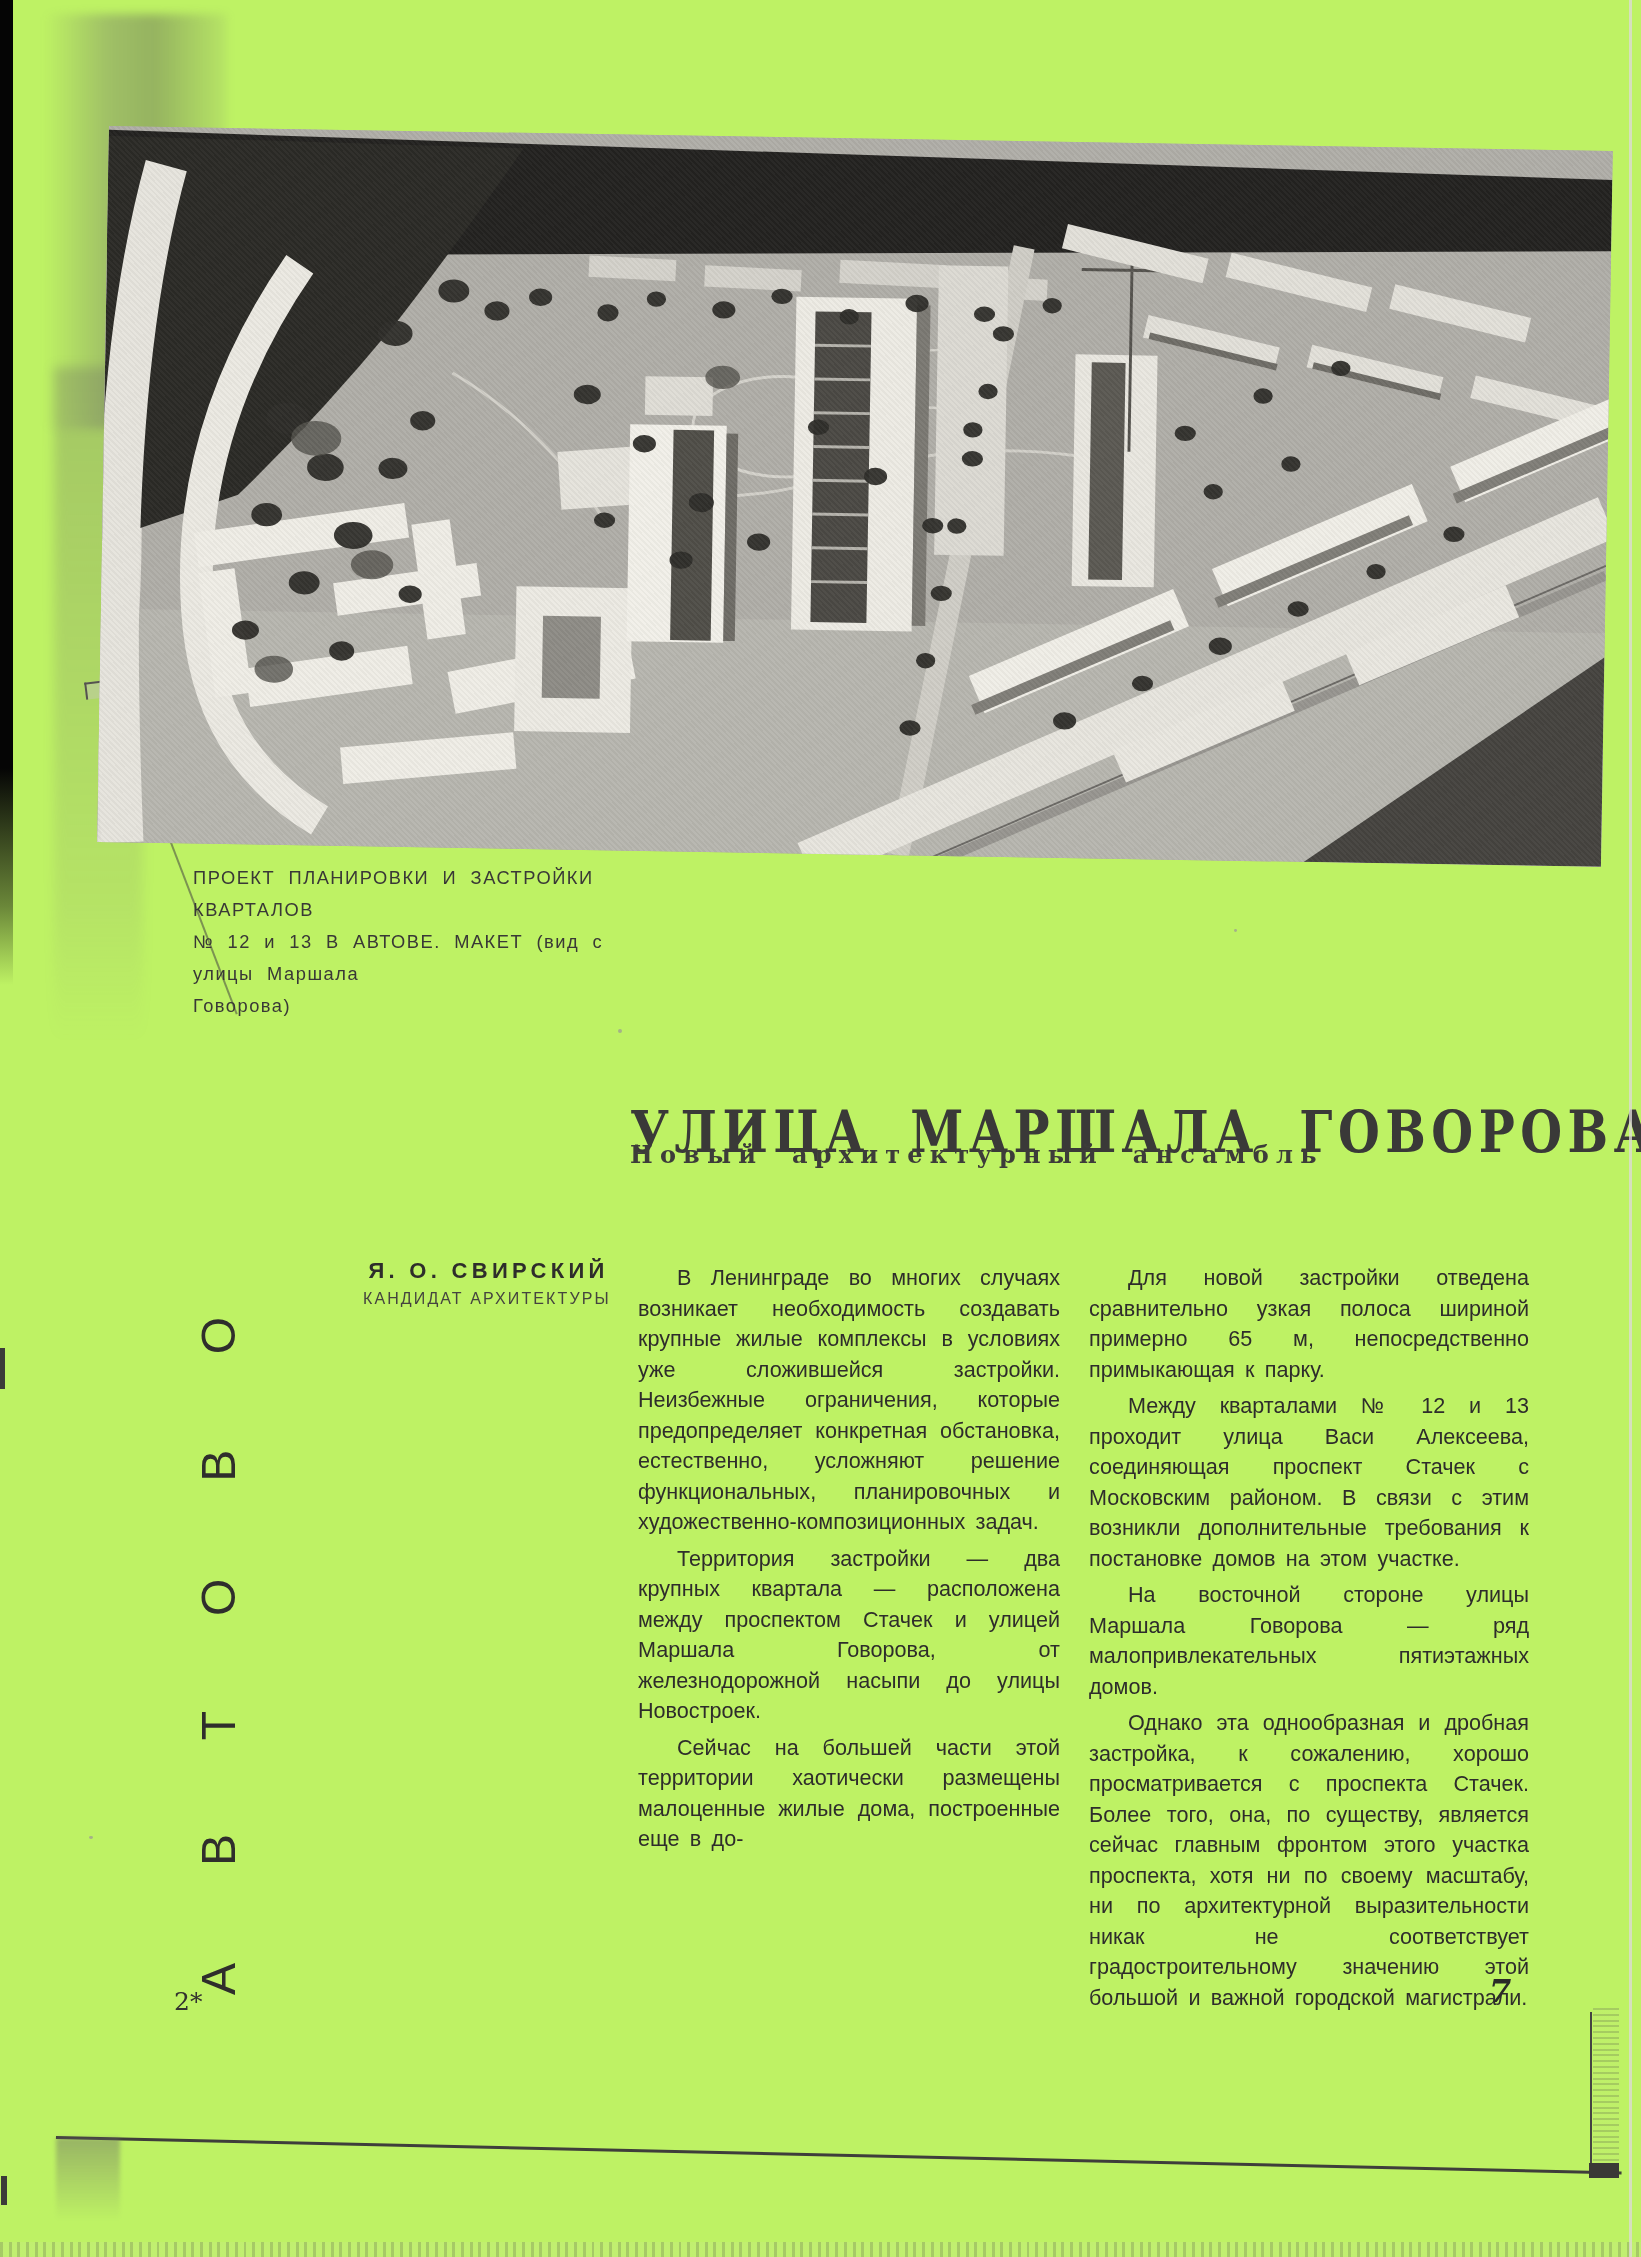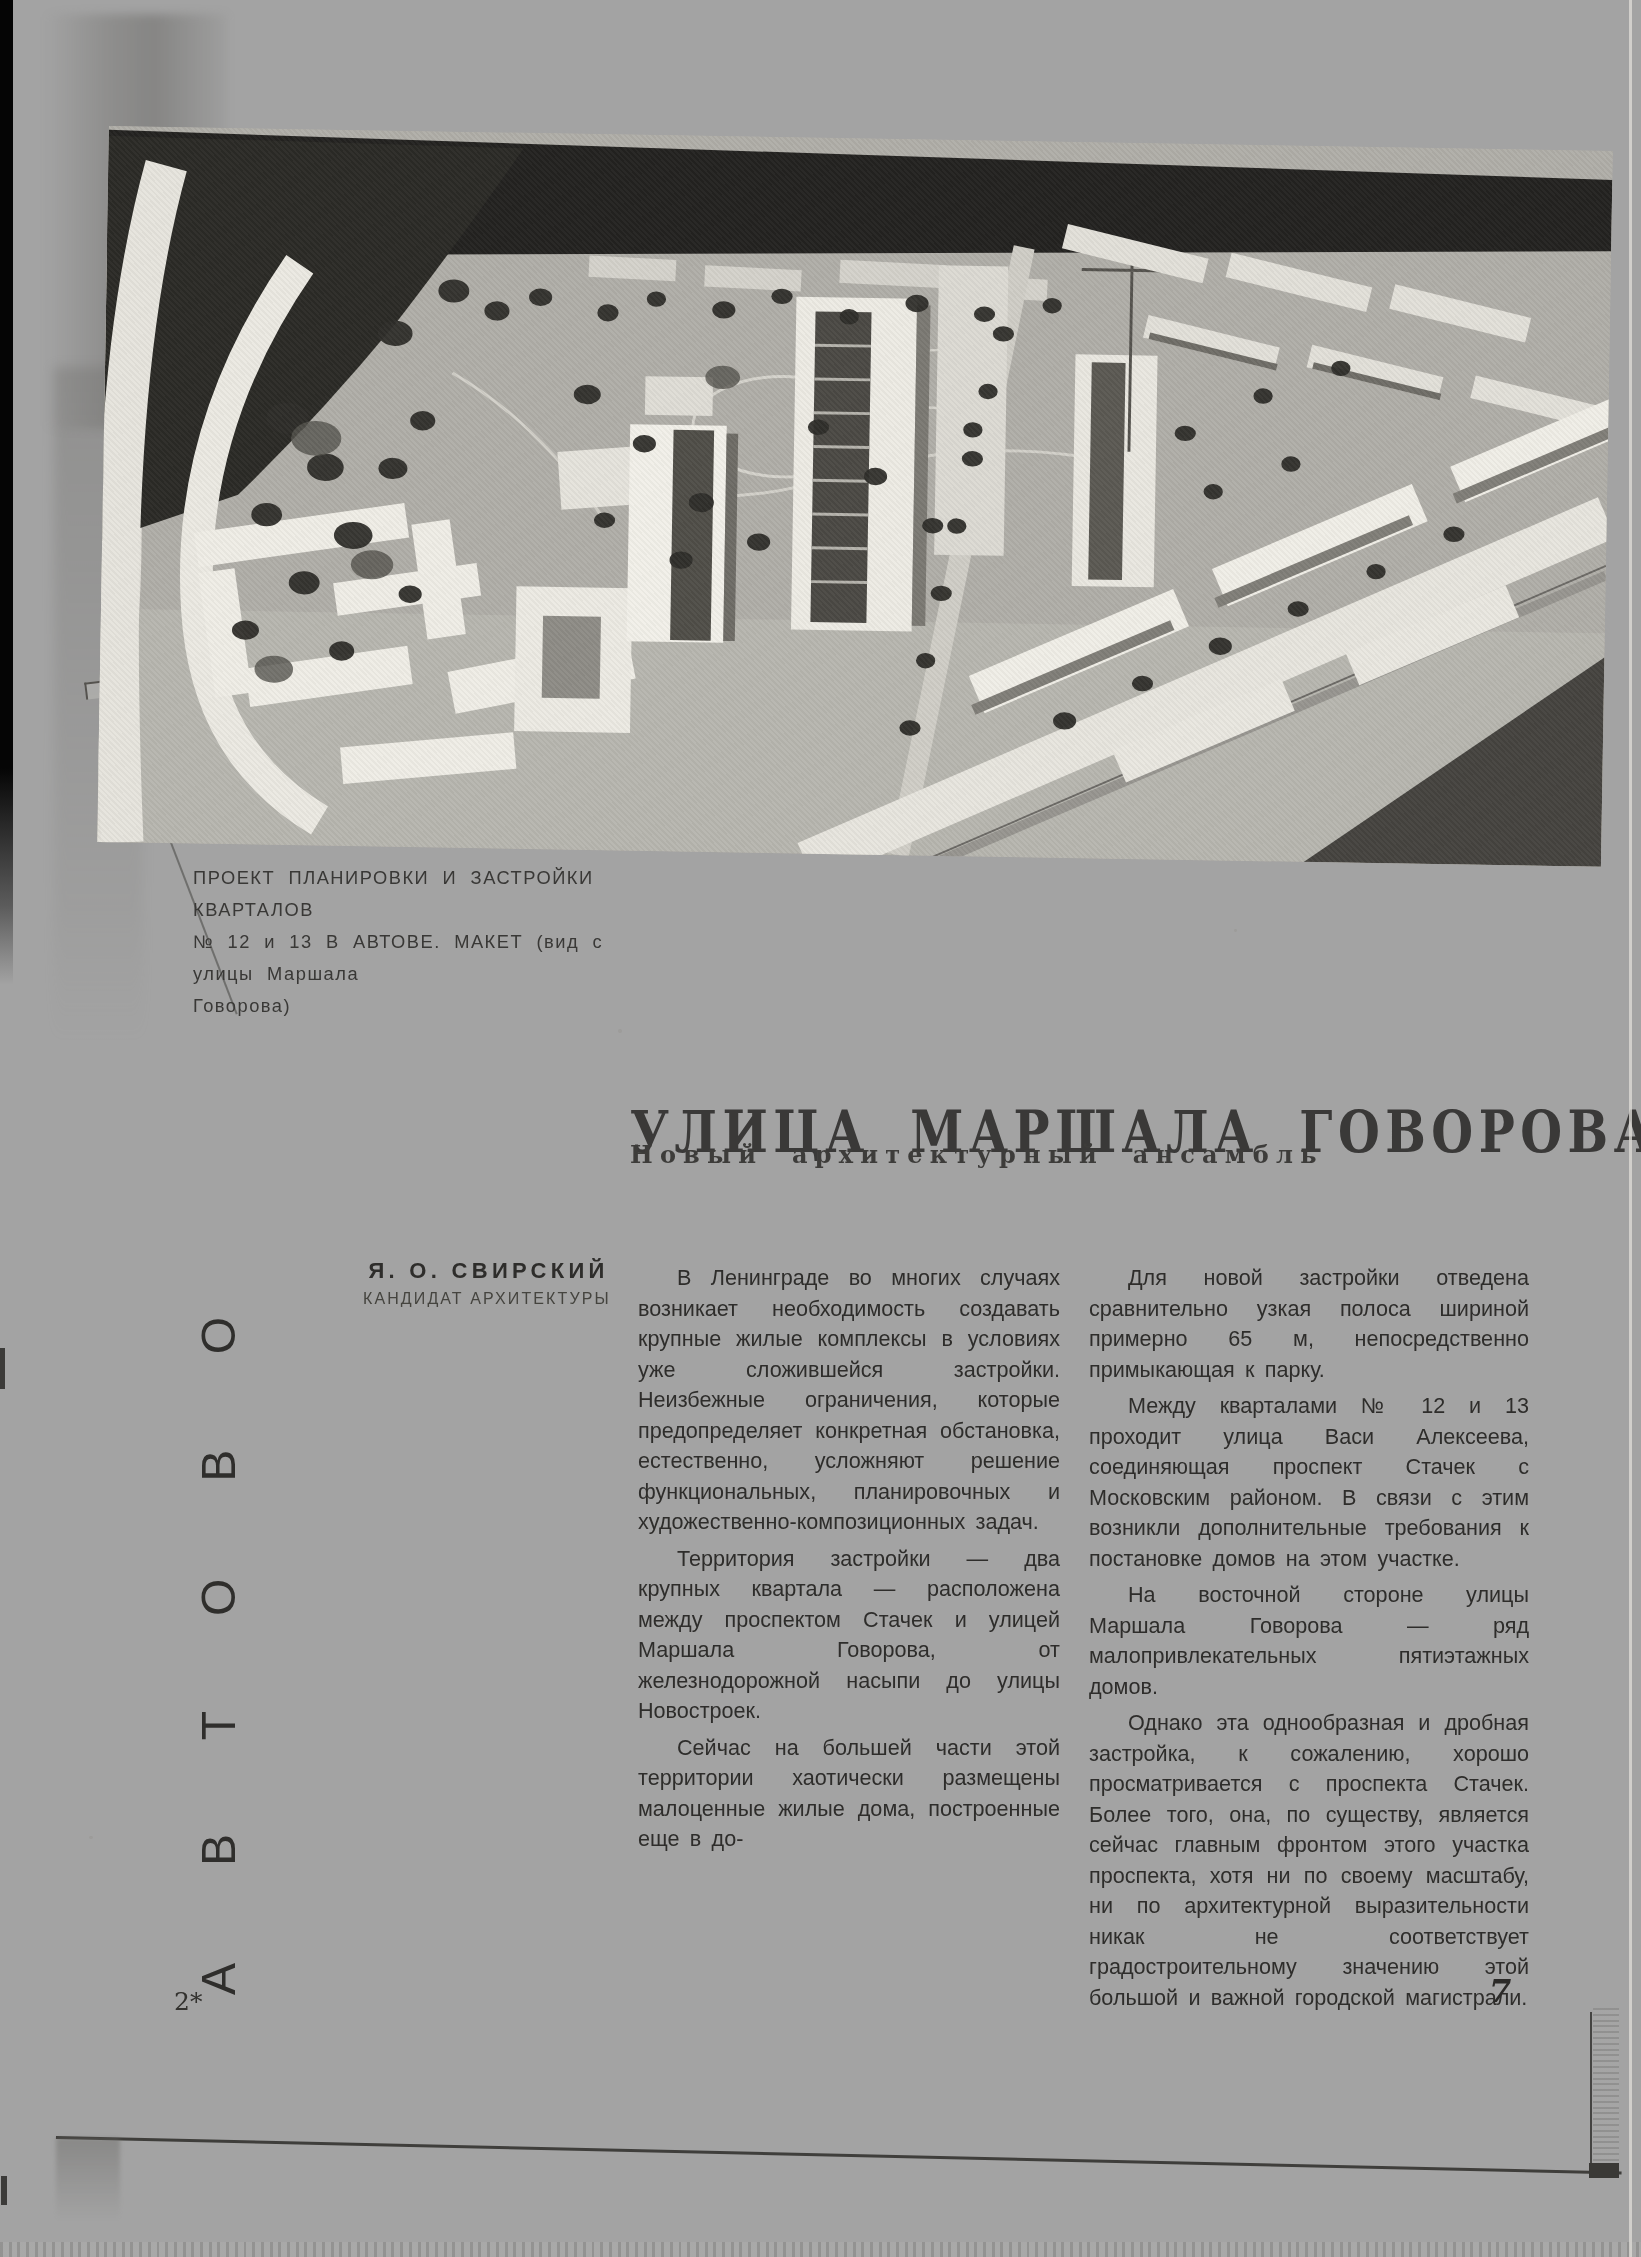--- a/index.html
+++ b/index.html
@@ -1,16 +1,16 @@
 <!DOCTYPE html>
 <html><head>
 <meta charset="utf-8">
 <style>
   html,body{margin:0;padding:0;background:#e8e7e3;}
-  #page{position:relative;width:1641px;height:2257px;background:#a3a3a3;overflow:hidden;
+  #page{position:relative;width:1641px;height:2257px;background:#bef264;overflow:hidden;
         font-family:"Liberation Sans",sans-serif;color:#2f2e2c;}
   .abs{position:absolute;}
 
   
   #edge-left-black{left:0;top:0;width:12.6px;height:985px;
     background:linear-gradient(#050505 78%,rgba(5,5,5,.45) 92%,rgba(5,5,5,0));}
   .edge-speck{background:#3c3b39;}
   #binding-smudge-top{left:44px;top:13.5px;width:183px;height:415px;filter:blur(4.8px);opacity:.5;
     background:linear-gradient(90deg,rgba(120,119,116,0) 0%,rgba(110,109,106,.75) 35%,rgba(95,94,91,.85) 60%,rgba(120,119,116,.2) 100%);}
   #binding-smudge-mid{left:54px;top:367px;width:89px;height:676px;filter:blur(5.8px);opacity:.34;

